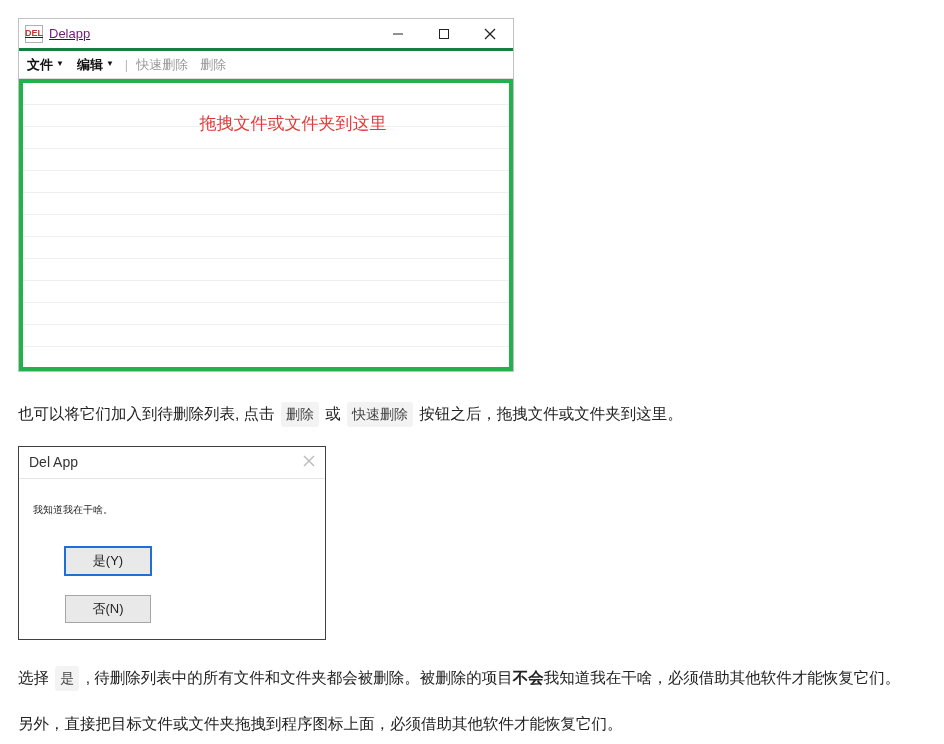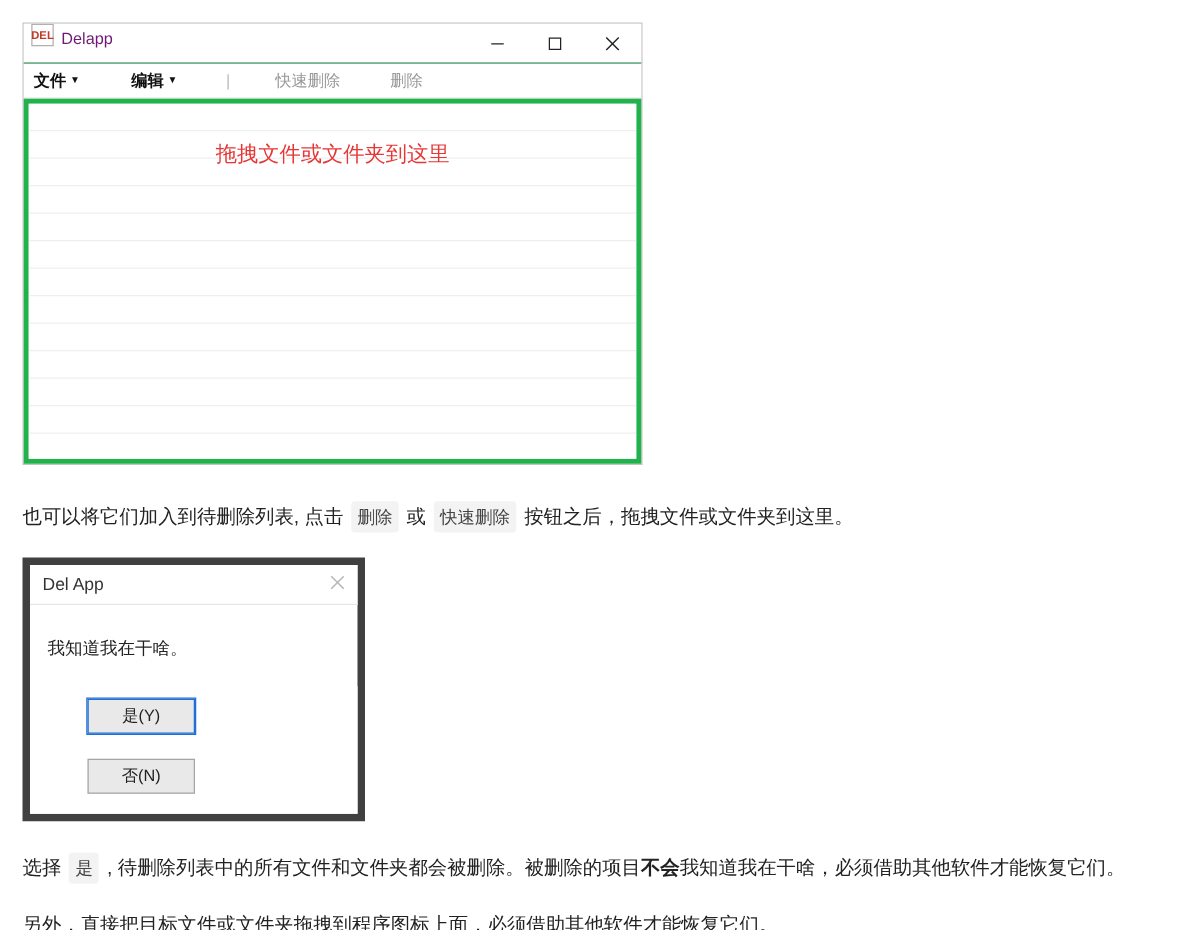--- a/index.html
+++ b/index.html
@@ -15,24 +15,26 @@
 
     
     .app-window {
       width: 496px;
       border: 1px solid #c2c2c2;
       margin-bottom: 28px;
       background: #fff;
     }
     .titlebar {
       display: flex;
+      align-items: center;
       height: 32px;
       background: #fff;
-      border-bottom: 1px solid #15803d;
+      border-bottom: 3px solid #15803d;
       padding-left: 6px;
+      text-decoration: underline;
     }
     .app-icon {
       width: 18px;
       height: 18px;
       border: 1px solid #b0b0b0;
       display: inline-flex;
       align-items: center;
       justify-content: center;
       font-size: 9px;
       font-weight: bold;
@@ -61,21 +63,20 @@
     .win-btn svg { display: block; }
 
     .menubar {
       display: flex;
       align-items: center;
       height: 28px;
       padding: 0 4px;
       font-size: 13px;
       background: #fff;
       border-bottom: 1px solid #ddd;
-      gap: 28px;
     }
     .menu-item {
       padding: 0 4px;
       display: flex;
       align-items: center;
       color: #111;
       cursor: pointer;
       font-weight: bold;
     }
     .menu-caret {
@@ -96,20 +97,21 @@
     .drop-frame {
       border: 4px solid #22b24c;
       padding: 0;
       margin: 0;
     }
     .drop-zone {
       height: 284px;
       background: #fff;
       position: relative;
       overflow: hidden;
+      padding-left: 27px;
     }
     .drop-hint {
       position: absolute;
       width: 100%;
       top: 26px;
       text-align: center;
       color: #e63737;
       font-size: 17px;
       font-weight: 500;
     }
@@ -137,22 +139,22 @@
       border-radius: 3px;
       padding: 0 5px;
       font-size: 14px;
       color: #444;
       margin: 0 2px;
     }
     .bold { font-weight: bold; }
 
     
     .dialog {
-      width: 274px;
-      border: 6px solid #404040;
+      width: 308px;
+      border: 1px solid #404040;
       margin-bottom: 24px;
       background: #fff;
     }
     .dialog-titlebar {
       display: flex;
       align-items: center;
       height: 32px;
       padding: 0 10px;
       border-bottom: 1px solid #e5e5e5;
       background: #fff;
@@ -162,21 +164,21 @@
       color: #333;
       flex: 1;
     }
     .dialog-close {
       color: #bbb;
       font-size: 17px;
       cursor: pointer;
     }
     .dialog-body {
       padding: 22px 14px 18px 14px;
-      font-size: 14px;
+      font-size: 10px;
       color: #222;
     }
     .dialog-buttons {
       display: flex;
       justify-content: flex-start;
       gap: 20px;
       padding: 10px 18px 16px 46px;
       background: #fff;
       flex-direction: column;
     }

